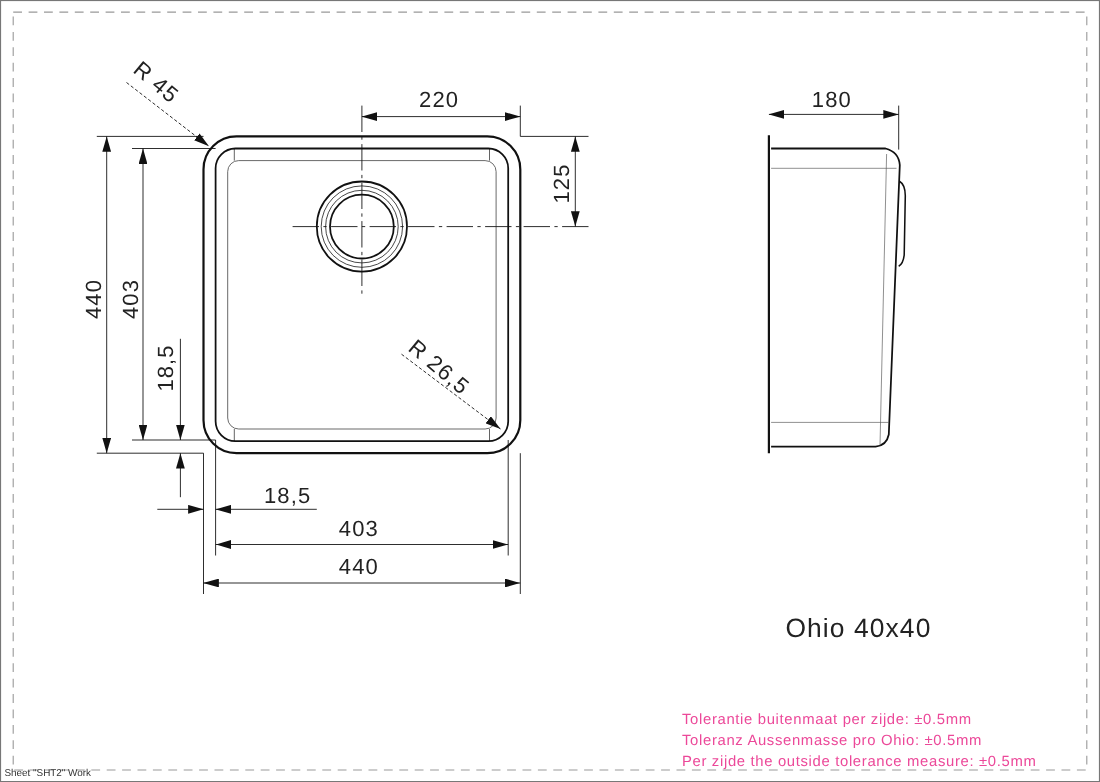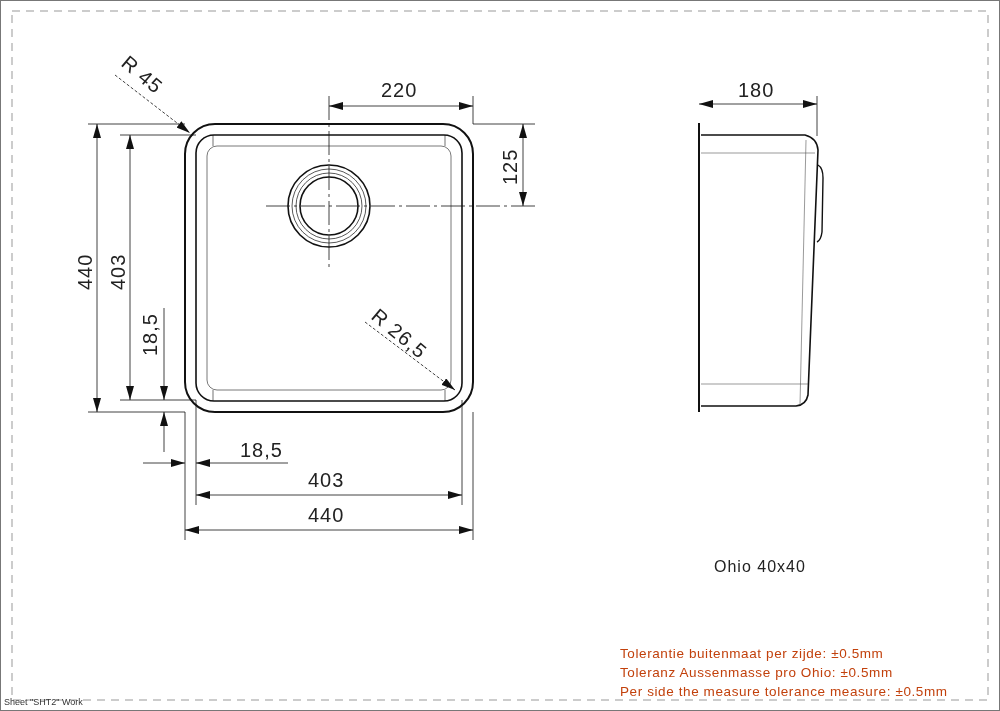--- a/index.html
+++ b/index.html
@@ -1,21 +1,21 @@
 <!DOCTYPE html>
 <html><head>
 <meta charset="utf-8">
 <style>
   html,body{margin:0;padding:0;background:#fff;}
   body{width:1000px;height:711px;position:relative;overflow:hidden;font-family:"Liberation Sans",sans-serif;}
   .frame{position:absolute;left:0;top:0;width:998px;height:709px;border:1px solid #777;}
   svg{position:absolute;left:0;top:0;}
   .dim{font-family:"Liberation Sans",sans-serif;font-size:20px;fill:#222;letter-spacing:1px;}
-  .title{position:absolute;left:714px;top:558px;font-size:16px;color:#222;letter-spacing:1px;}
-  .tol{position:absolute;left:620px;font-size:13.5px;color:#c2410c;letter-spacing:0.6px;white-space:nowrap;}
+  .title{position:absolute;left:714px;top:558px;font-size:24px;color:#222;letter-spacing:1px;}
+  .tol{position:absolute;left:620px;font-size:13.5px;color:#ec4899;letter-spacing:0.6px;white-space:nowrap;}
   .sheet{position:absolute;left:4px;top:697px;font-size:9px;color:#333;}
 </style>
 </head>
 <body>
 
 <div class="frame"></div>
 
 <svg width="1000" height="711">
   <defs>
     <marker id="ar" markerWidth="14" markerHeight="8" refX="14" refY="4" orient="auto" markerUnits="userSpaceOnUse">
@@ -102,14 +102,14 @@
   <text class="dim" transform="translate(157,356) rotate(-90)">18,5</text>
   <text class="dim" x="240" y="457">18,5</text>
   <text class="dim" x="308" y="487">403</text>
   <text class="dim" x="308" y="522">440</text>
   <text class="dim" x="738" y="97">180</text>
 </svg>
 
 <div class="title">Ohio 40x40</div>
 <div class="tol" style="top:646px">Tolerantie buitenmaat per zijde: ±0.5mm</div>
 <div class="tol" style="top:665px">Toleranz Aussenmasse pro Ohio: ±0.5mm</div>
-<div class="tol" style="top:684px">Per side the measure tolerance measure: ±0.5mm</div>
+<div class="tol" style="top:684px">Per zijde the outside tolerance measure: ±0.5mm</div>
 <div class="sheet">Sheet "SHT2" Work</div>
 
 </body></html>

